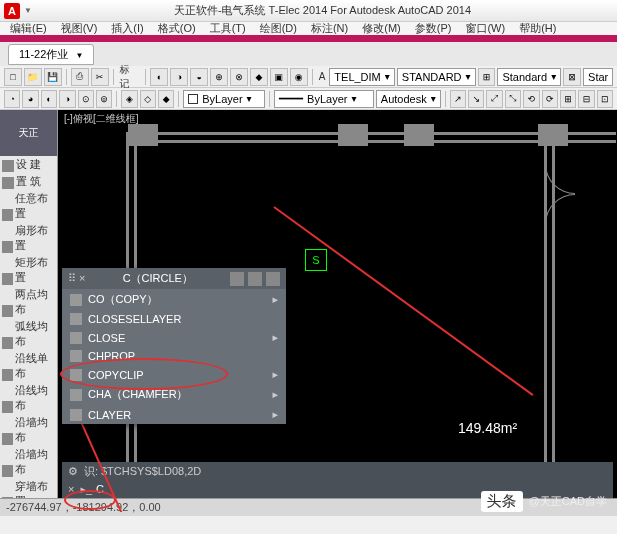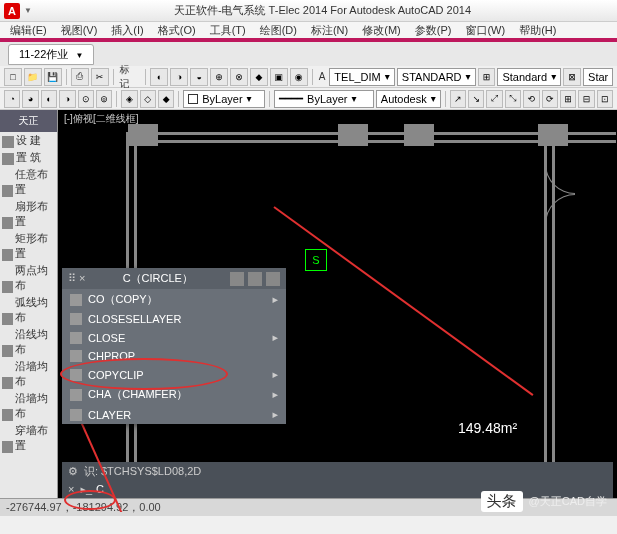--- a/index.html
+++ b/index.html
@@ -1,31 +1,31 @@
 <!DOCTYPE html>
 <html><head>
 <meta charset="utf-8">
 <style>
 *{margin:0;padding:0;box-sizing:border-box;font-family:"Microsoft YaHei",SimSun,sans-serif;font-size:11px}
 body{width:617px;height:534px;background:#f0f0f0;position:relative;overflow:hidden}
 .titlebar{height:22px;background:linear-gradient(#fff,#e8e8e8);display:flex;align-items:center;padding:0 4px;border-bottom:1px solid #ccc}
 .app-icon{width:16px;height:16px;background:#d00;border-radius:2px;display:flex;align-items:center;justify-content:center;color:#fff;font-weight:bold;font-size:9px;margin-right:4px}
 .title-text{flex:1;text-align:center;font-size:11px;color:#333}
-.menubar{height:20px;background:#f5f5f5;display:flex;align-items:center;padding:0 4px;gap:2px;border-bottom:4px solid #be185d}
+.menubar{height:20px;background:#f5f5f5;display:flex;align-items:center;padding:0 4px;gap:2px;border-bottom:7px solid #be185d}
 .menu-item{padding:2px 6px;cursor:pointer;color:#333}
 .tabbar{height:24px;background:#e8e8e8;display:flex;align-items:flex-start;padding:2px 8px}
 .tab{background:#fff;border:1px solid #aaa;border-radius:3px 3px 0 0;padding:2px 10px;font-size:11px}
 .toolbar{height:22px;background:#f0f0f0;border-bottom:1px solid #ccc;display:flex;align-items:center;padding:0 4px;gap:2px}
 .tool-btn{width:18px;height:18px;background:#e8e8e8;border:1px solid #bbb;display:flex;align-items:center;justify-content:center;font-size:9px;cursor:pointer}
 .tool-sep{width:1px;height:16px;background:#bbb;margin:0 2px}
 .tool-combo{height:18px;border:1px solid #999;background:#fff;padding:0 4px;font-size:10px;display:flex;align-items:center;gap:4px}
 .tool-text{font-size:10px;color:#333;padding:0 2px}
 .main-area{display:flex;height:402px;position:relative}
 .sidebar{width:58px;background:#e8e8e8;border-right:1px solid #999;overflow:hidden}
-.sidebar-header{background:#5a5a6a;color:#fff;padding:4px 4px;font-size:10px;text-align:center}
+.sidebar-header{background:#5a5a6a;color:#fff;padding:16px 4px;font-size:10px;text-align:center}
 .sidebar-item{display:flex;align-items:flex-end;padding:1px 2px;font-size:10px;color:#333;cursor:pointer;gap:2px}
 .sidebar-item .si-icon{width:12px;height:12px;background:#888;display:inline-block}
 .drawing-area{flex:1;background:#000;position:relative;overflow:hidden}
 .viewport-label{position:absolute;top:2px;left:6px;color:#ccc;font-size:10px}
 .wall{position:absolute;background:#888}
 .column{position:absolute;background:#888;width:30px;height:22px}
 .green-box{position:absolute;width:22px;height:22px;border:1px solid #0f0;left:247px;top:139px;color:#0f0;display:flex;align-items:center;justify-content:center;font-size:10px}
 .dim-text{position:absolute;color:#fff;font-size:14px;left:400px;top:310px}
 .autocomplete{position:absolute;left:62px;top:268px;width:224px;background:#6a7078;box-shadow:2px 2px 6px rgba(0,0,0,0.5);z-index:10}
 .ac-header{background:#5a6068;padding:3px 6px;display:flex;justify-content:space-between;align-items:center}
@@ -162,20 +162,24 @@
         <div class="sidebar-item">
           <span class="si-icon"></span>
           <span>两点均布</span>
         </div>
         <div class="sidebar-item">
           <span class="si-icon"></span>
           <span>弧线均布</span>
         </div>
         <div class="sidebar-item">
           <span class="si-icon"></span>
+          <span>沿线单布</span>
+        </div>
+        <div class="sidebar-item">
+          <span class="si-icon"></span>
           <span>沿线均布</span>
         </div>
         <div class="sidebar-item">
           <span class="si-icon"></span>
           <span>沿墙均布</span>
         </div>
         <div class="sidebar-item">
           <span class="si-icon"></span>
           <span>沿墙均布</span>
         </div>

